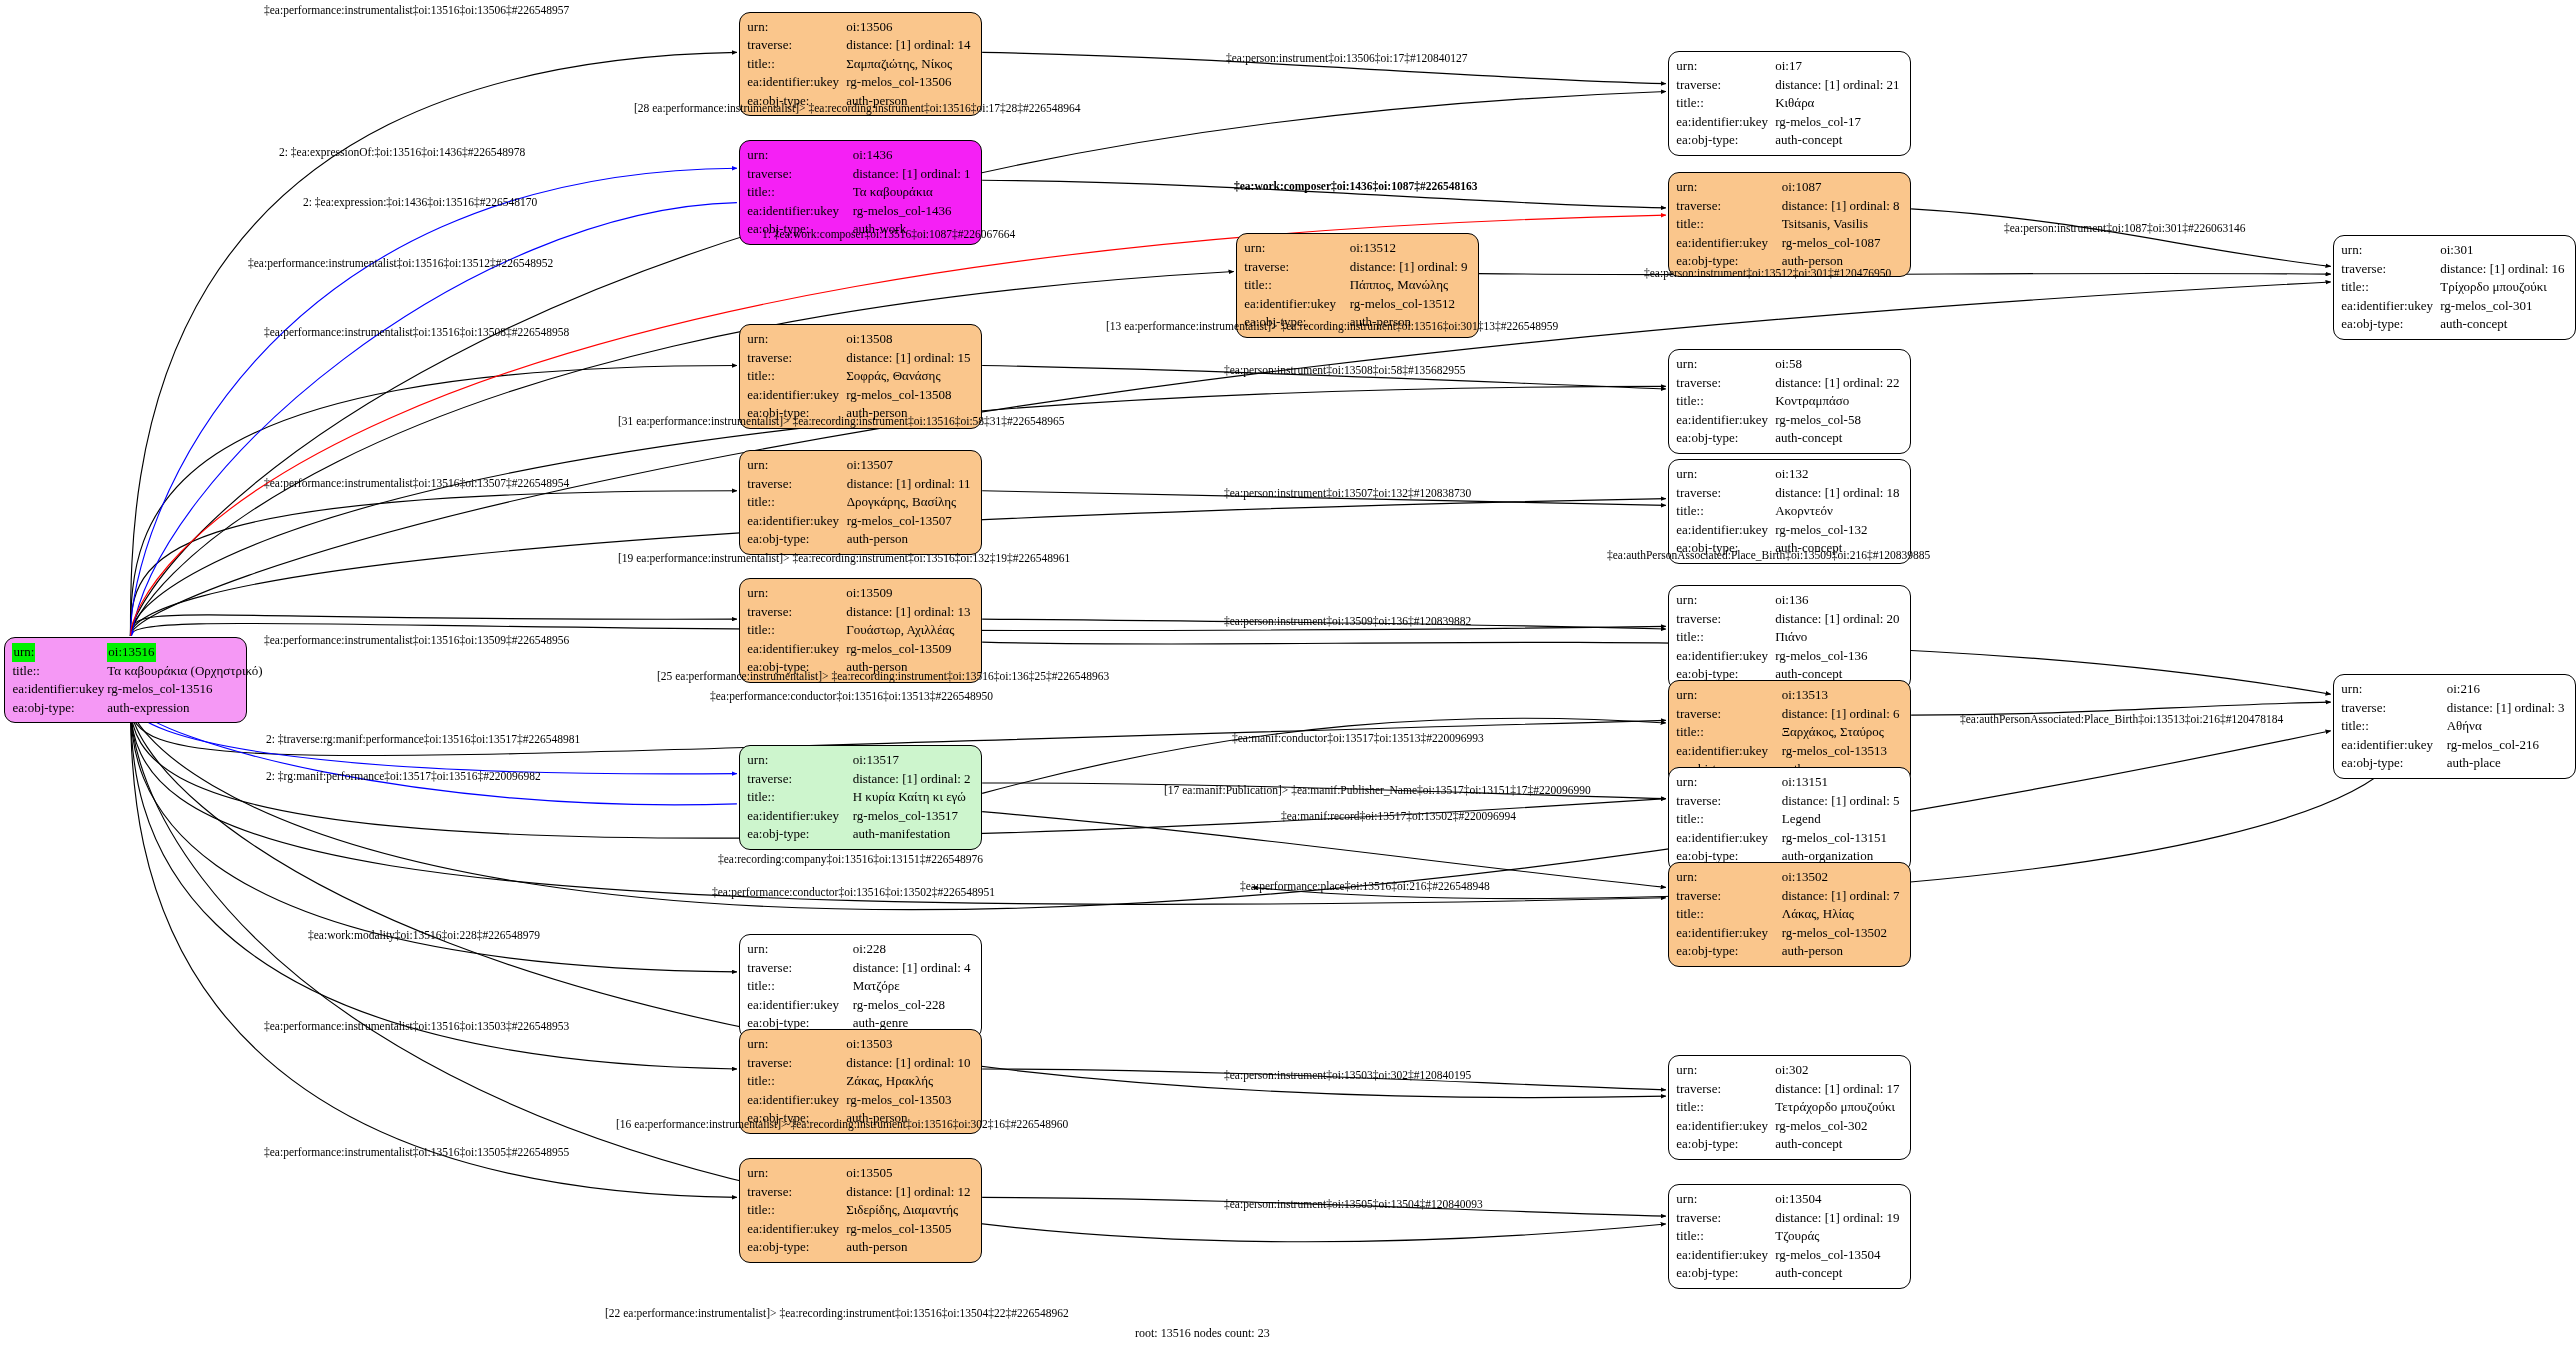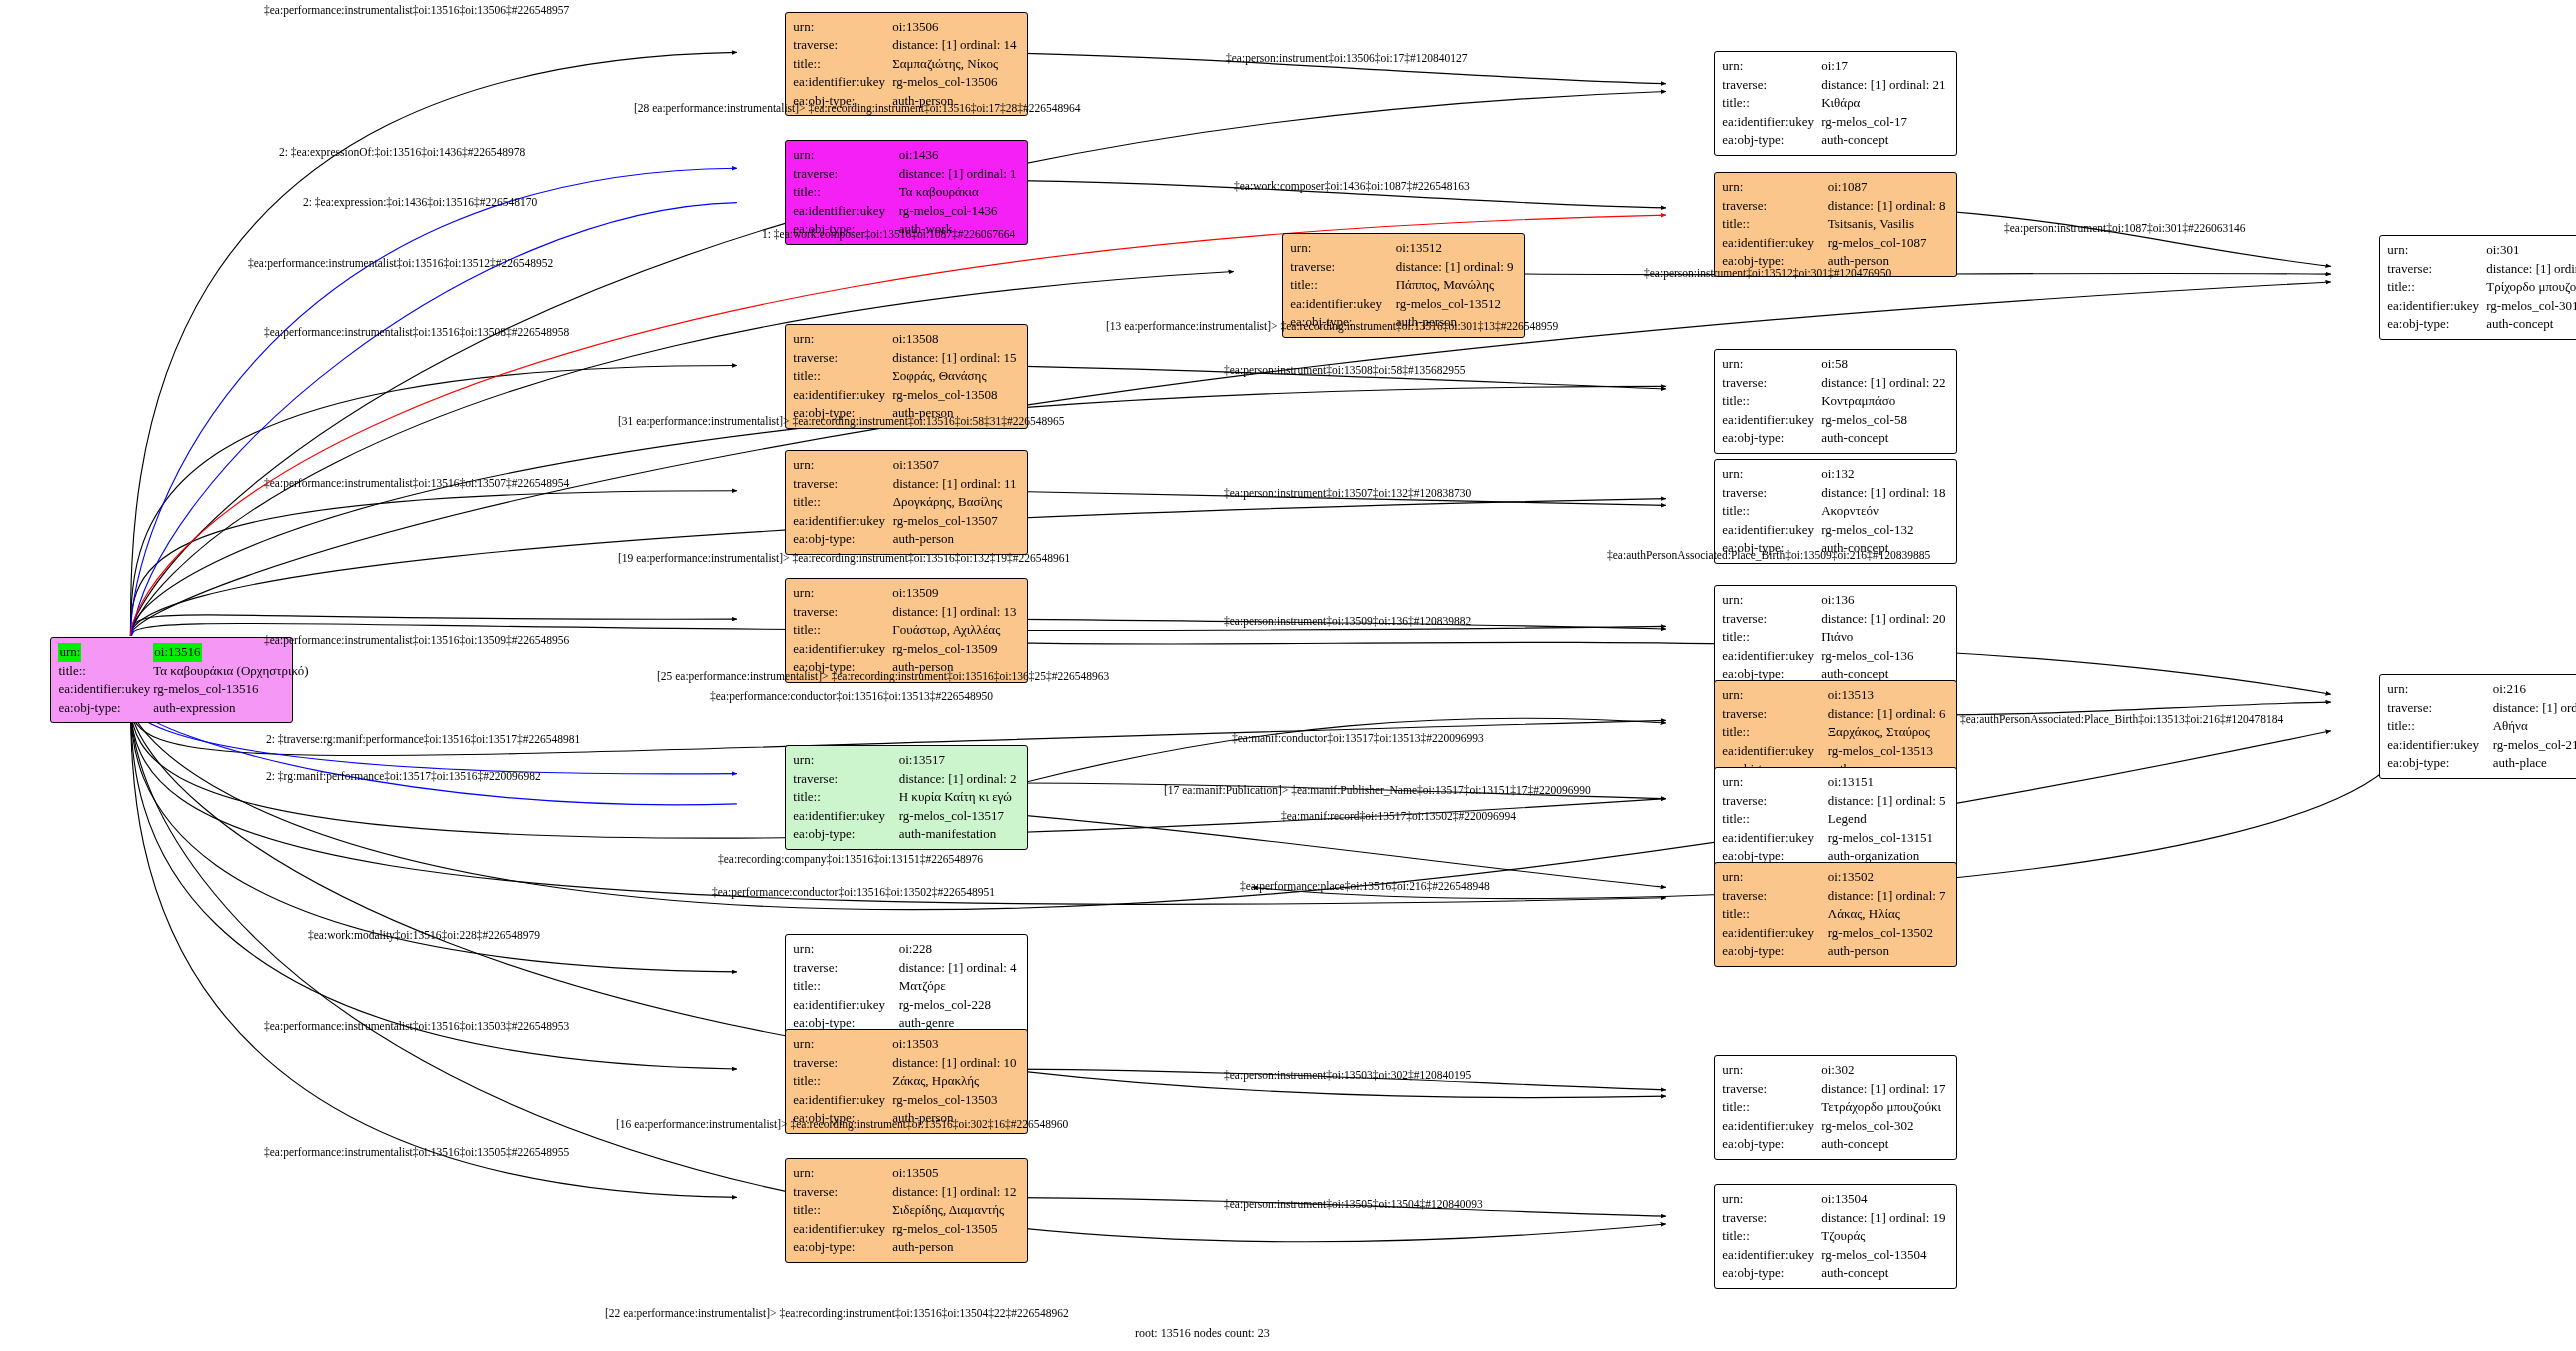--- a/index.html
+++ b/index.html
@@ -1,20 +1,20 @@
 <!DOCTYPE html>
 <html style="font-size:8.4px"><head>
 <meta charset="utf-8">
 <style>
   html,body{margin:0;padding:0;background:#ffffff;}
   #canvas{position:relative;width:2576px;height:1352px;background:#fff;
           font-family:"Liberation Serif","DejaVu Serif",serif;overflow:hidden;}
   #edges{position:absolute;left:0;top:0;width:2576px;height:1352px;}
-  .node{position:absolute;border:1px solid #000;border-radius:3px;
-        box-sizing:border-box;padding:5.2px 7.3px;background:#fff;margin-left:46px;}
+  .node{position:absolute;border:1px solid #000;border-radius:11px;
+        box-sizing:border-box;padding:5.2px 7.3px;background:#fff;}
   .node table{border-collapse:collapse;width:100%;}
   .node td{font-size:13px;line-height:1.42;padding:0 3.1px 0 0;white-space:nowrap;
            color:#000;vertical-align:top;}
   .k{width:120px;}
   .v{}
   .ord{padding-left:18px;}
   .fill-orange{background:#fac68c;}
   .fill-magenta{background:#f520f5;}
   .fill-green{background:#cdf5cd;}
   .fill-white{background:#ffffff;}
@@ -705,21 +705,21 @@
           </tbody>
         </table>
       </div>
     </div>
 
   <div id="label-layer">
       <div class="elabel" style="left: 264px; top: 4.2px;">‡ea:performance:instrumentalist‡oi:13516‡oi:13506‡#226548957</div>
       <div class="elabel" style="left: 1226px; top: 52px;">‡ea:person:instrument‡oi:13506‡oi:17‡#120840127</div>
       <div class="elabel" style="left: 618px; top: 102px; margin-left: 16px;">[28 ea:performance:instrumentalist]&gt; ‡ea:recording:instrument‡oi:13516‡oi:17‡28‡#226548964</div>
       <div class="elabel" style="left: 279px; top: 146px;">2: ‡ea:expressionOf:‡oi:13516‡oi:1436‡#226548978</div>
-      <div class="elabel" style="left: 1234px; top: 180px;">‡ea:work:composer‡oi:1436‡oi:1087‡#226548163</div>
+      <div class="elabel" style="left: 1234px; top: 180px; font-weight: bold;">‡ea:work:composer‡oi:1436‡oi:1087‡#226548163</div>
       <div class="elabel" style="left: 303px; top: 196px;">2: ‡ea:expression:‡oi:1436‡oi:13516‡#226548170</div>
       <div class="elabel" style="left: 762px; top: 228px;">1: ‡ea:work:composer‡oi:13516‡oi:1087‡#226067664</div>
       <div class="elabel" style="left: 2004px; top: 222px;">‡ea:person:instrument‡oi:1087‡oi:301‡#226063146</div>
       <div class="elabel" style="left: 248px; top: 257px;">‡ea:performance:instrumentalist‡oi:13516‡oi:13512‡#226548952</div>
       <div class="elabel" style="left: 1644px; top: 267px;">‡ea:person:instrument‡oi:13512‡oi:301‡#120476950</div>
       <div class="elabel" style="left: 1106px; top: 320px;">[13 ea:performance:instrumentalist]&gt; ‡ea:recording:instrument‡oi:13516‡oi:301‡13‡#226548959</div>
       <div class="elabel" style="left: 264px; top: 326px;">‡ea:performance:instrumentalist‡oi:13516‡oi:13508‡#226548958</div>
       <div class="elabel" style="left: 1224px; top: 364px;">‡ea:person:instrument‡oi:13508‡oi:58‡#135682955</div>
       <div class="elabel" style="left: 618px; top: 415px;">[31 ea:performance:instrumentalist]&gt; ‡ea:recording:instrument‡oi:13516‡oi:58‡31‡#226548965</div>
       <div class="elabel" style="left: 264px; top: 477px;">‡ea:performance:instrumentalist‡oi:13516‡oi:13507‡#226548954</div>

